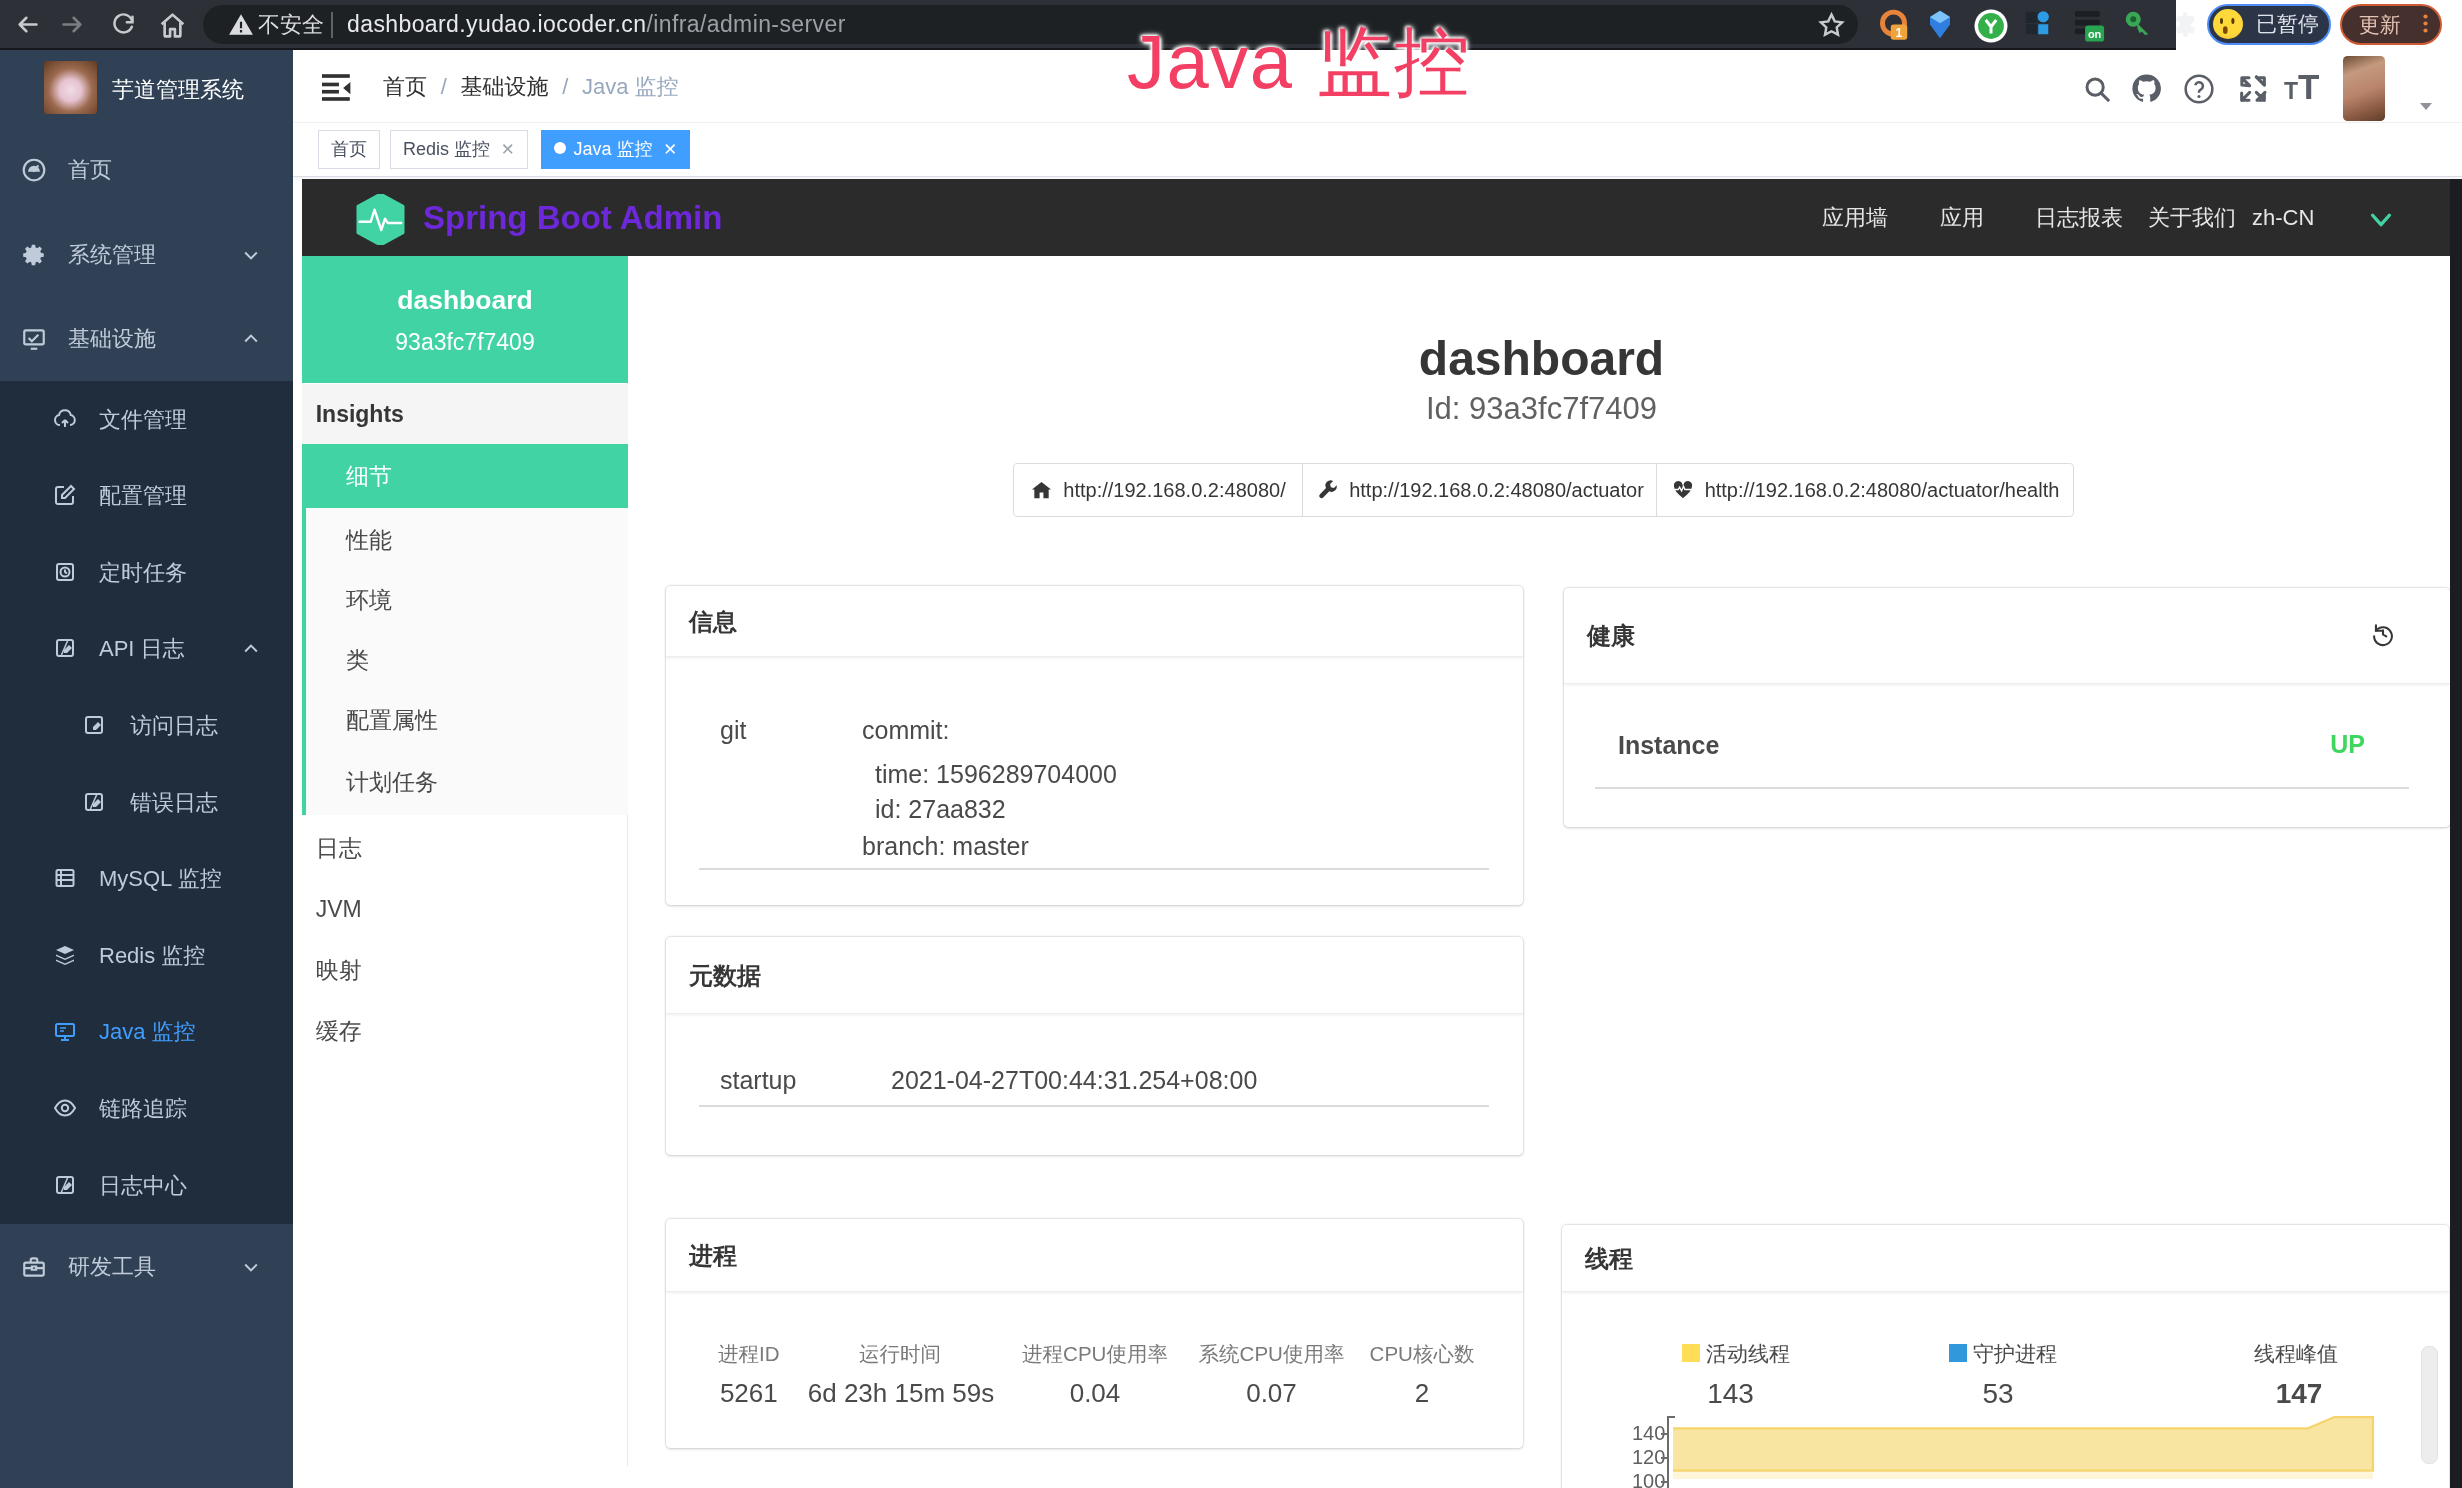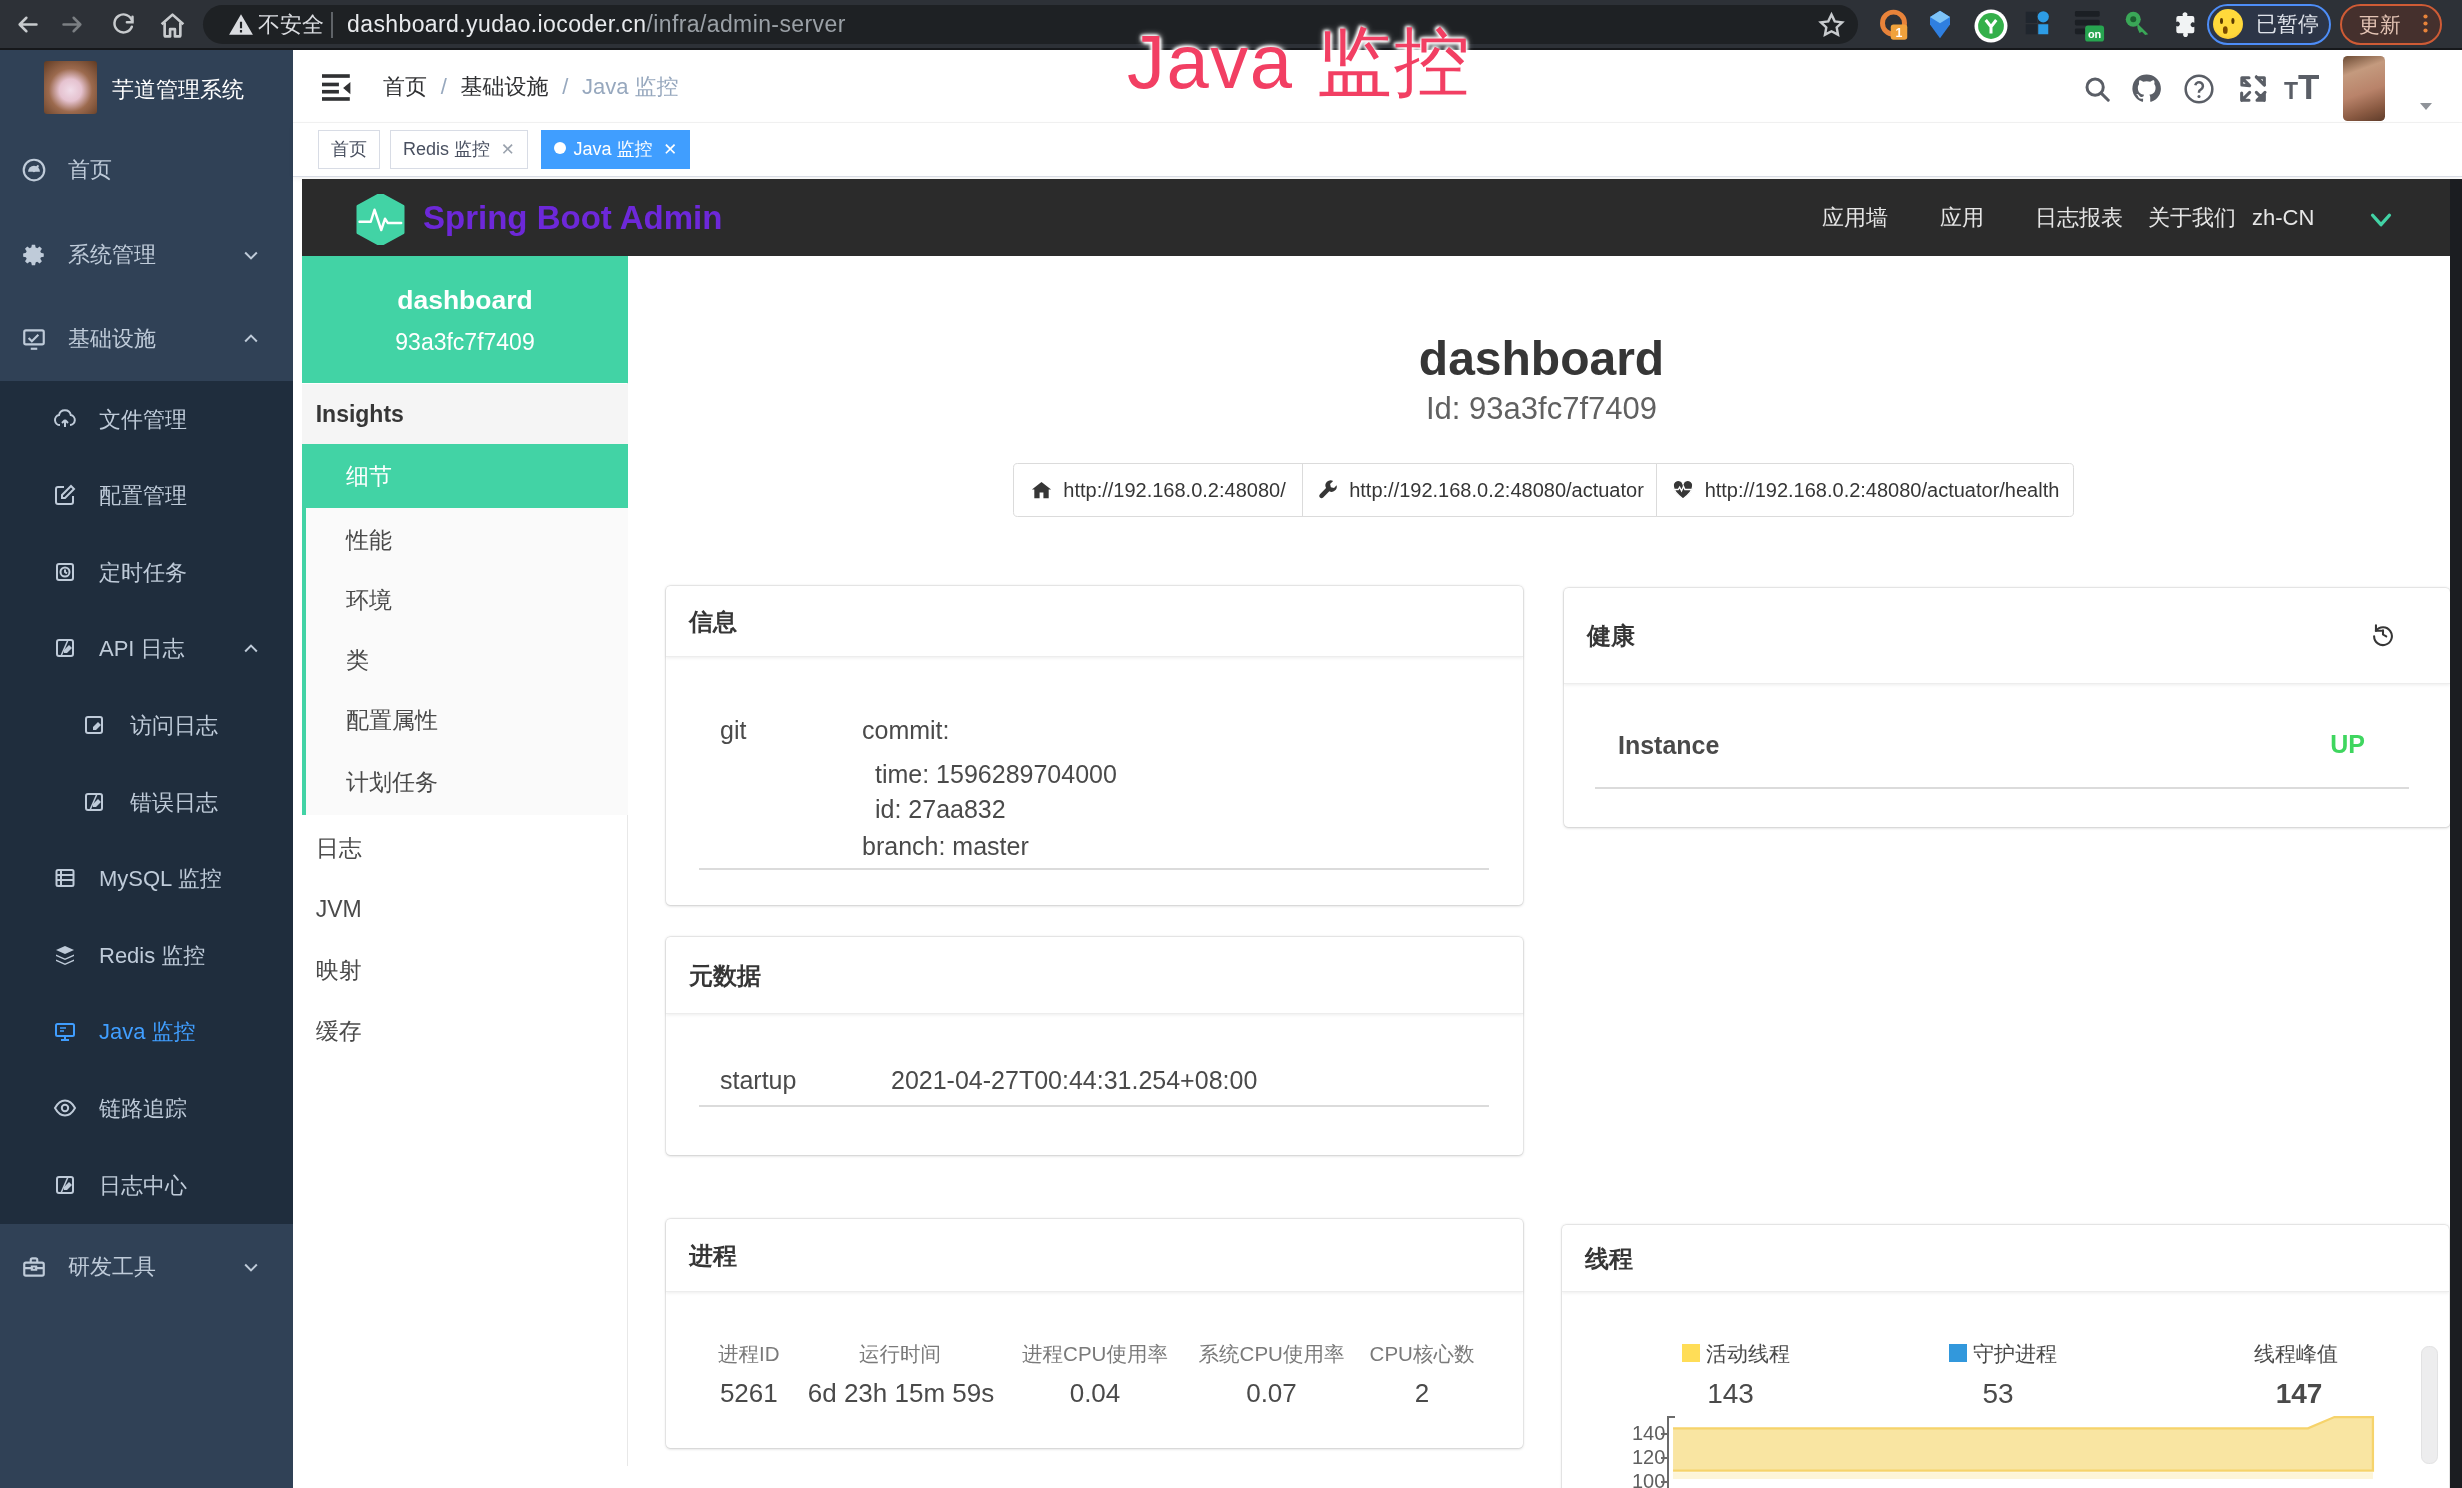--- a/index.html
+++ b/index.html
@@ -1,18 +1,18 @@
 <!DOCTYPE html>
 <html style="font-size:12px"><head>
 <meta charset="utf-8">
 <style>
 * { margin:0; padding:0; box-sizing:border-box; }
 html,body { width:2462px; height:1489px; overflow:hidden; font-family:"Liberation Sans", sans-serif; background:#fff; }
 
-#chrome { position:absolute; left:0; top:0; width:2462px; height:50px; background:#2d3137; border-bottom:2.3px solid #16181b; }
+#chrome { position:absolute; left:0; top:0; width:2176px; height:50px; background:#2d3137; border-bottom:2.3px solid #16181b; }
 #chrome svg { position:absolute; }
 #pill { position:absolute; left:203px; top:5.3px; width:1655px; height:39px; background:#1e2124; border-radius:20px; }
 #urltext { position:absolute; left:347px; top:0; height:49px; line-height:49px; font-size:23px; color:#e8eaed; letter-spacing:0.4px; }
 #urltext .path { color:#9aa0a6; }
 #insec { position:absolute; left:258px; top:0; height:49px; line-height:49px; font-size:22px; color:#dadce0; }
 #sep1 { position:absolute; left:331px; top:12px; width:1.5px; height:26px; background:#5f6368; }
 
 .extic { position:absolute; top:8.3px; }
 #pausechip { position:absolute; left:2207px; top:3.8px; width:124px; height:41px; border:2.3px solid #4d8df7; border-radius:20.5px; background:#2c3547; }
 #emojiface { position:absolute; left:3.8px; top:3px; width:30px; height:30px; border-radius:50%; background:radial-gradient(circle at 50% 40%, #ffd93b 60%, #f5b82e 100%); }

